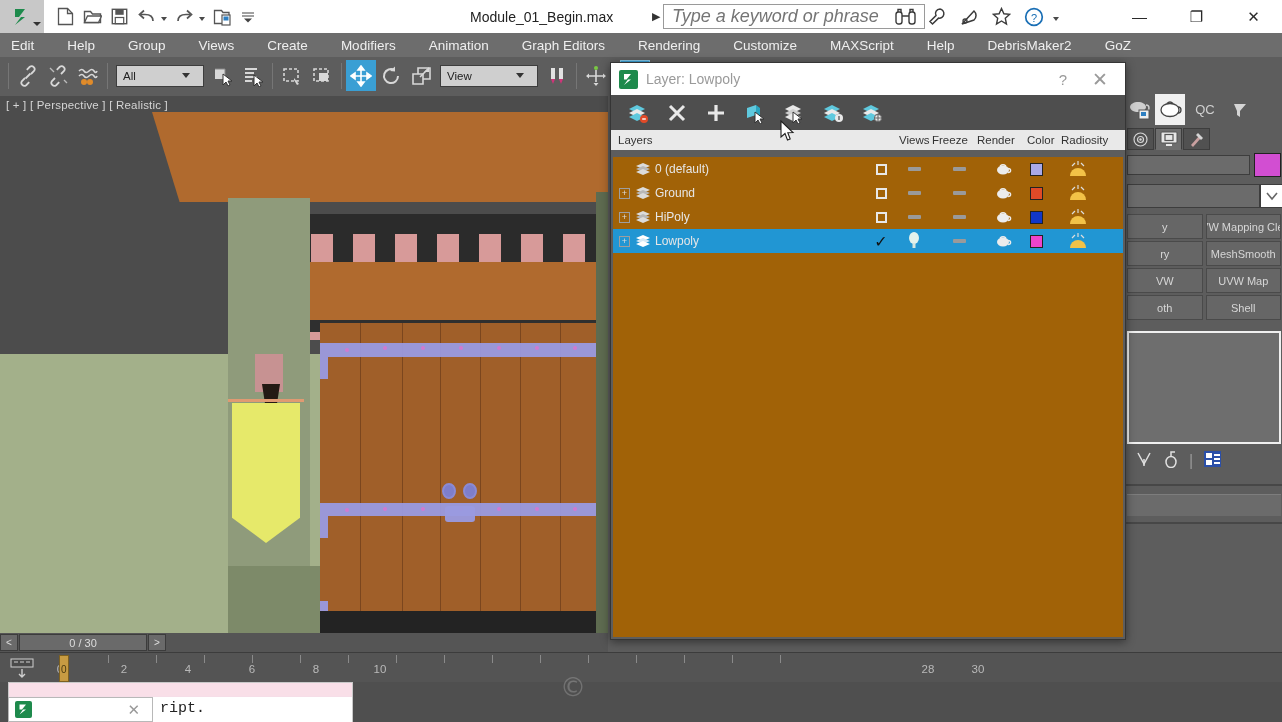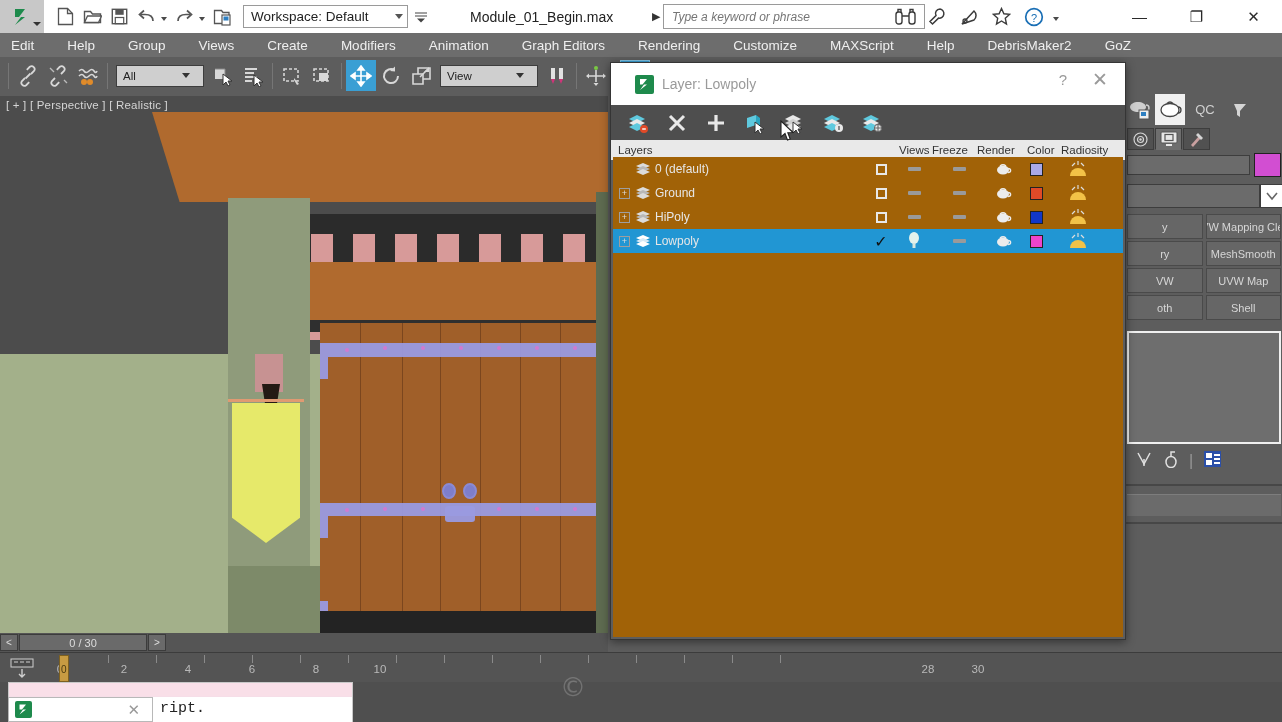--- a/index.html
+++ b/index.html
@@ -65,21 +65,21 @@
   .title-arrow {
     position: absolute; left: 652px; top: 0; height: 33px;
     display: flex; align-items: center; color: #333; font-size: 11px;
   }
   .search-wrap {
     position: absolute; left: 663px; top: 4px;
     width: 262px; height: 25px; border: 1px solid #9a9a9a; background: #fff;
     display: flex; align-items: center; padding-left: 8px;
   }
   .search-wrap input {
-    border: 0; outline: 0; width: 100%; font-size: 12px; font-style: italic;
+    border: 0; outline: 0; width: 100%; font-size: 18px; font-style: italic;
     color: #a21caf; font-family: "Liberation Sans", sans-serif; background: transparent;
   }
   .title-right-icons {
     position: absolute; left: 893px; top: 0; height: 33px;
     display: flex; align-items: center; gap: 7px;
   }
   .tri { width: 25px; height: 25px; display: flex; align-items: center; justify-content: center; color: #3b3b3b; }
   .winbtns { position: absolute; right: 0; top: 0; height: 33px; display: flex; }
   .winbtn {
     width: 57px; height: 33px; display: flex; align-items: center; justify-content: center;
@@ -277,21 +277,21 @@
     border-top: 1px solid #7d7d7d;
   }
 
   
   .layerdlg {
     position: absolute; left: 610px; top: 62px; width: 516px; height: 578px;
     background: #5d5d5d; border: 1px solid #353535;
     box-shadow: 0 2px 9px rgba(0,0,0,.45);
   }
   .ld-title {
-    height: 42px; background: #ffffff; display: flex; align-items: center; padding-left: 24px;
+    height: 32px; background: #ffffff; display: flex; align-items: center; padding-left: 8px;
   }
   .ld-icon {
     width: 19px; height: 19px; background: #1e8a4c; display:flex; align-items:center;
     justify-content:center; color:#fff; font-size: 11px; font-weight: bold;
     margin-right: 8px; border-radius: 2px;
   }
   .ld-title-text { font-size: 14px; color: #9a9a9a; }
   .ld-help {
     position: absolute; right: 58px; top: 8px; font-size: 15px; color: #9a9a9a;
   }
@@ -429,24 +429,20 @@
       </div>
       <div class="mini-caret"></div>
       <div class="qicon">
         <svg width="19" height="19" viewBox="0 0 19 19">
             <path d="M1.5 3.5h7l1.5 2h6v11h-14.5z" fill="#fff" stroke="#555" stroke-width="1.3"></path>
             <rect x="9" y="8" width="8" height="10" fill="#fff" stroke="#555" stroke-width="1.2"></rect>
             <rect x="10.5" y="9.5" width="5" height="4" fill="#2d7fc1"></rect>
           </svg>
       </div>
 
-      <div class="ws-box">
-        <span>Workspace: Default</span>
-        <div class="ws-caret"></div>
-      </div>
       <div class="ws-menu">
         <svg width="14" height="14" viewBox="0 0 14 14">
             <path d="M1 3h12M1 6h12" stroke="#444" stroke-width="1.2"></path>
             <path d="M3 8.5l4 4 4-4z" fill="#444"></path>
           </svg>
       </div>
     </div>
 
     <div class="title-filename">Module_01_Begin.max</div>
     <div class="title-arrow">▶</div>

